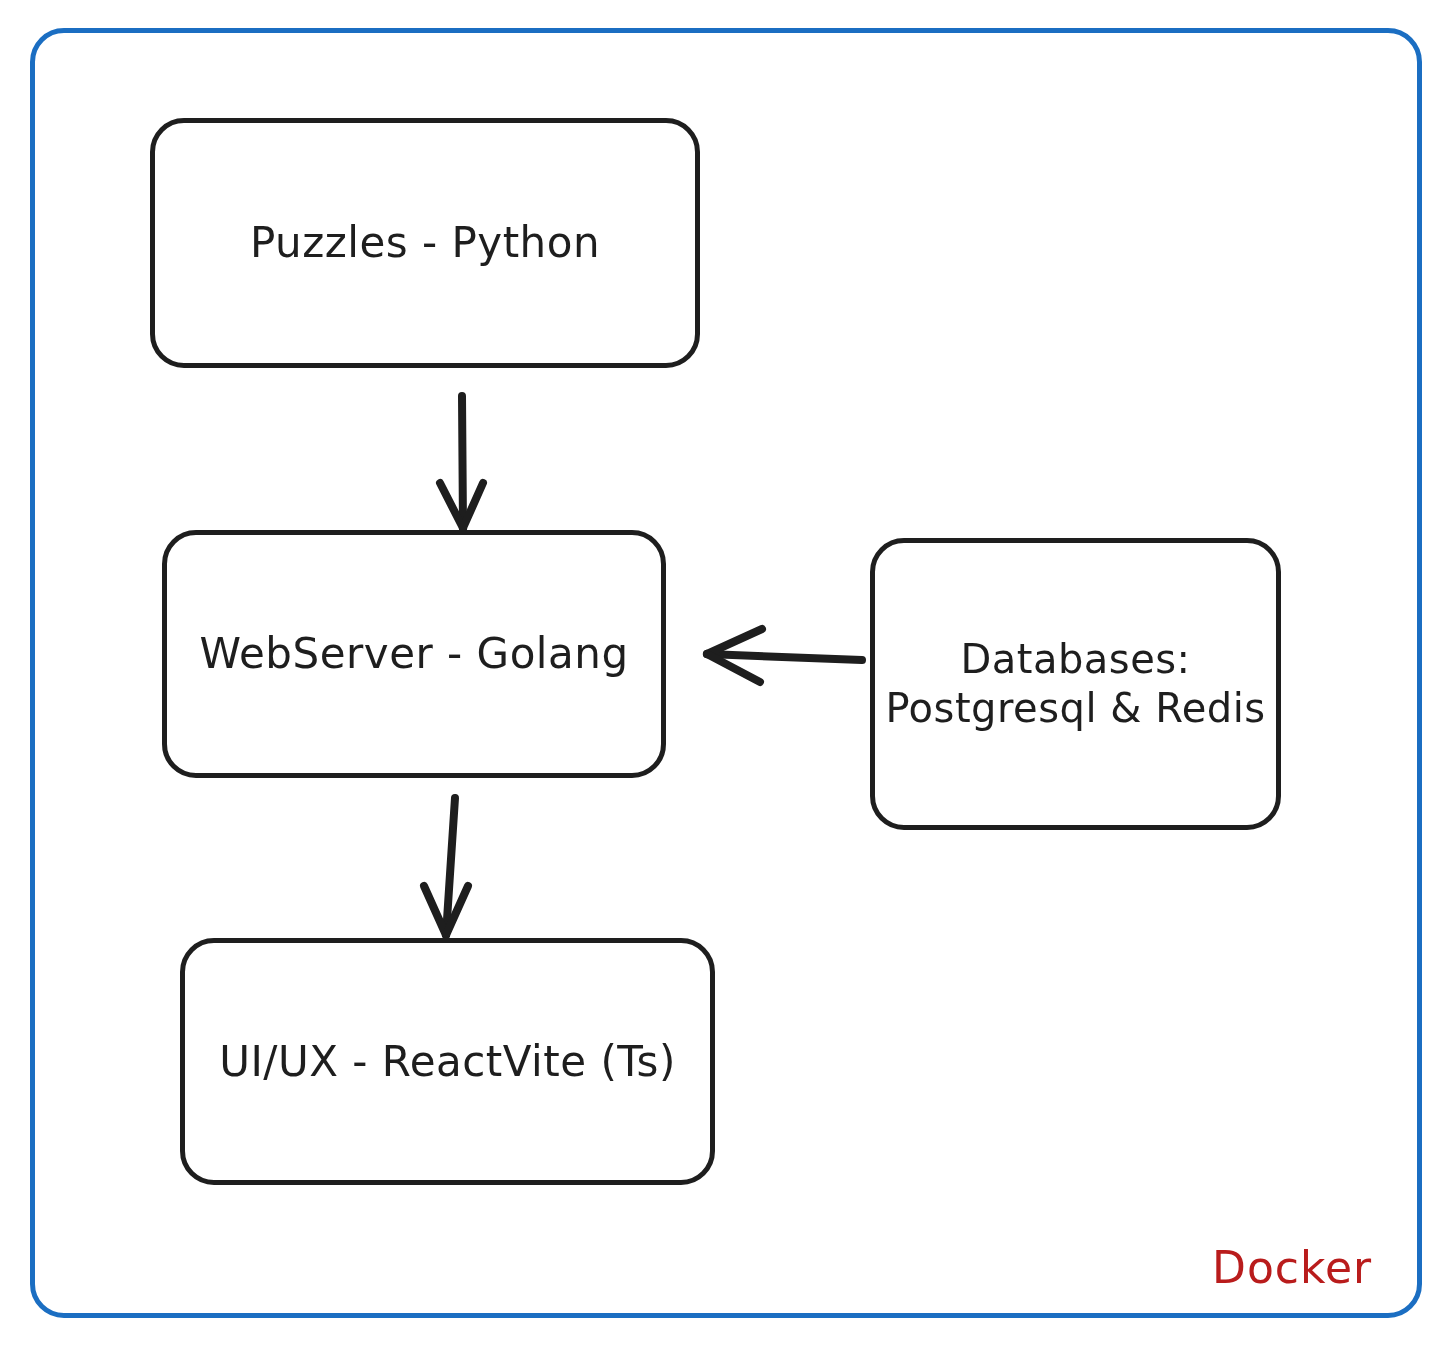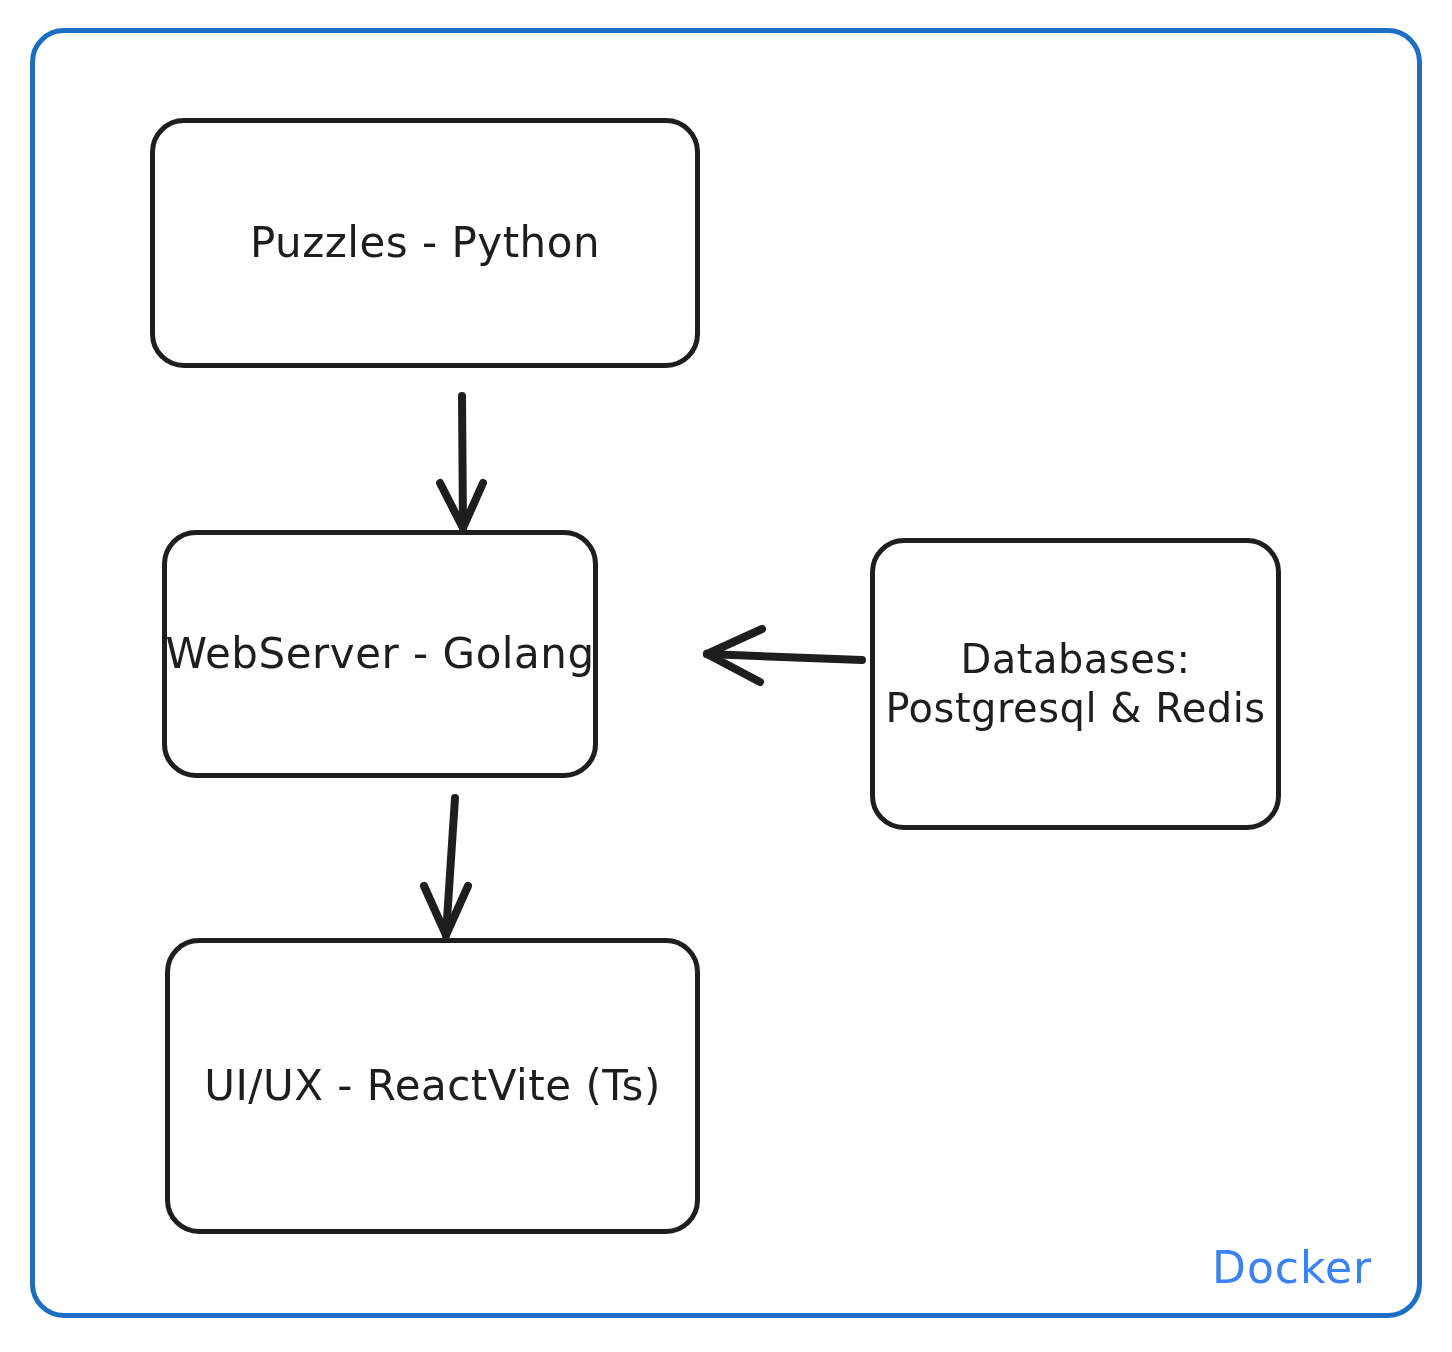--- a/index.html
+++ b/index.html
@@ -31,21 +31,21 @@
     width: 1392px;
     height: 1290px;
     box-sizing: border-box;
     border: 5px solid #1b6ec2;
     border-radius: 34px;
     background: transparent;
   }
 
   .boundary-label {
     position: absolute;
-    color: #3b82f6;
+    color: #b91c1c;
     font-family: "DejaVu Sans", sans-serif;
     font-size: 44px;
     letter-spacing: 1px;
     white-space: nowrap;
   }
 
   
   .node {
     position: absolute;
     box-sizing: border-box;
@@ -66,23 +66,23 @@
     letter-spacing: 0.5px;
     white-space: nowrap;
   }
 
   .node-label.two-line {
     white-space: pre-line;
   }
 
   
   #node-puzzles    { left: 150px; top: 118px;  width: 550px; height: 250px; }
-  #node-webserver  { left: 162px; top: 530px;  width: 436px; height: 248px; }
+  #node-webserver  { left: 162px; top: 530px;  width: 504px; height: 248px; }
   #node-databases  { left: 870px; top: 538px;  width: 411px; height: 292px; }
-  #node-uiux       { left: 165px; top: 938px;  width: 535px; height: 296px; }
+  #node-uiux       { left: 180px; top: 938px;  width: 535px; height: 247px; }
 
   #node-databases .node-label {
     font-size: 40px;
     width: 470px;
   }
 
   .edge-layer {
     position: absolute;
     left: 0;
     top: 0;

